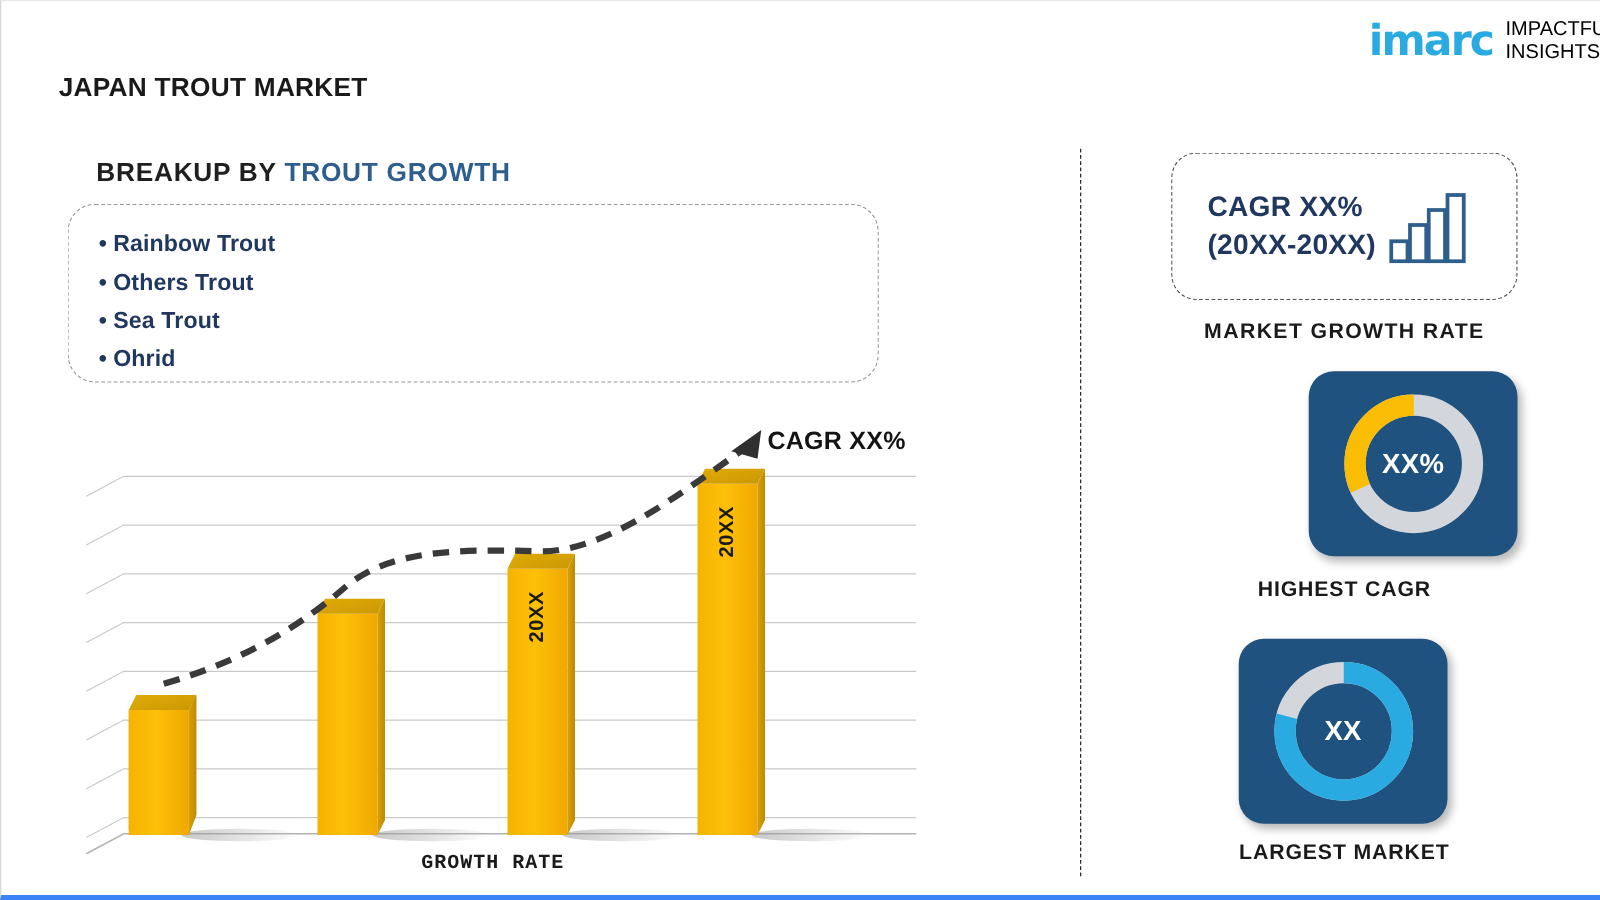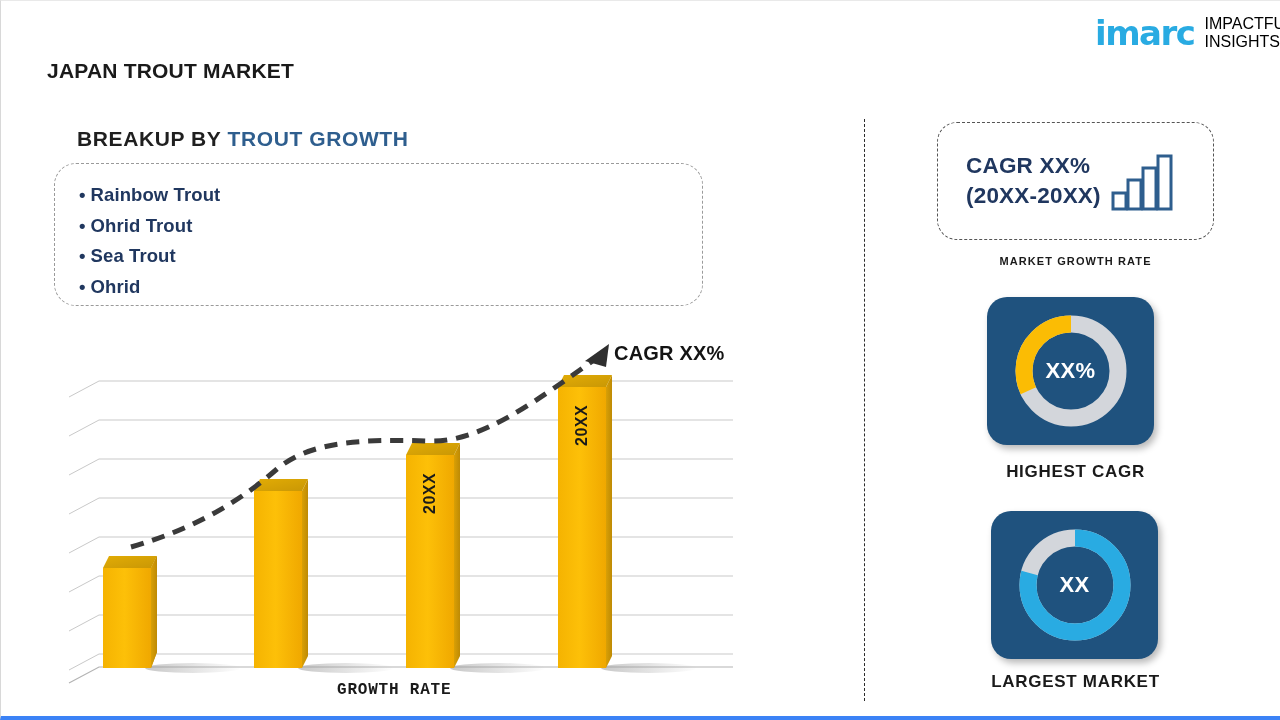--- a/index.html
+++ b/index.html
@@ -74,31 +74,31 @@
   
   #cagr-box {
     position: absolute; left: 936px; top: 121px; width: 277px; height: 118px;
     border: 1.6px dashed #555; border-radius: 20px; background: #fff;
     display: flex; align-items: center; padding-left: 28px;
   }
   #cagr-box .txt { font-size: 22.5px; font-weight: 700; color: #20375F; line-height: 30px; letter-spacing: .2px; }
   #cagr-box .icon { margin-left: 10px; margin-top: 6px; }
   #market-growth-label {
     position: absolute; left: 936px; top: 254px; width: 277px; text-align: center;
-    font-size: 11px; font-weight: 700; color: #1a1a1a; letter-spacing: 1.1px;
+    font-size: 17px; font-weight: 700; color: #1a1a1a; letter-spacing: 1.1px;
   }
 
   .tile { position: absolute; width: 167px; height: 148px; border-radius: 20px; background: #1F527E;
           box-shadow: 3px 4px 7px rgba(0,0,0,.28); display: flex; align-items: center; justify-content: center; }
   .tile .donut-wrap { position: relative; width: 124px; height: 124px; }
   .tile .donut-text {
     position: absolute; inset: 0; display: flex; align-items: center; justify-content: center;
     color: #ffffff; font-size: 22px; font-weight: 700; letter-spacing: .3px;
   }
-  #tile-highest { left: 986px; top: 296px; }
+  #tile-highest { left: 1046px; top: 296px; }
   #tile-largest { left: 990px; top: 510px; }
   .tile-caption { position: absolute; width: 277px; left: 936px; text-align: center;
                   font-size: 17px; font-weight: 700; color: #1a1a1a; letter-spacing: .7px; }
   #highest-caption { top: 461px; }
   #largest-caption { top: 671px; }
 </style>
 </head>
 <body>
 
 <div id="page">
@@ -114,21 +114,21 @@
 
   <div id="page-title">JAPAN TROUT MARKET</div>
 
   <div id="breakup-heading">
     <span class="plain">BREAKUP BY </span><span class="accent">TROUT GROWTH</span>
   </div>
 
   <div id="types-box">
     <ul>
       <li><span class="dot">•</span><span>Rainbow Trout</span></li>
-      <li><span class="dot">•</span><span>Ohrid Trout</span></li>
+      <li><span class="dot">•</span><span>Others Trout</span></li>
       <li><span class="dot">•</span><span>Sea Trout</span></li>
       <li><span class="dot">•</span><span>Ohrid</span></li>
     </ul>
   </div>
 
   <div id="chart">
     <svg width="690" height="370" viewBox="0 0 690 370">
       <defs>
         <linearGradient id="barFront" x1="0" y1="0" x2="1" y2="0">
           <stop offset="0%" stop-color="#F5B301"></stop>

